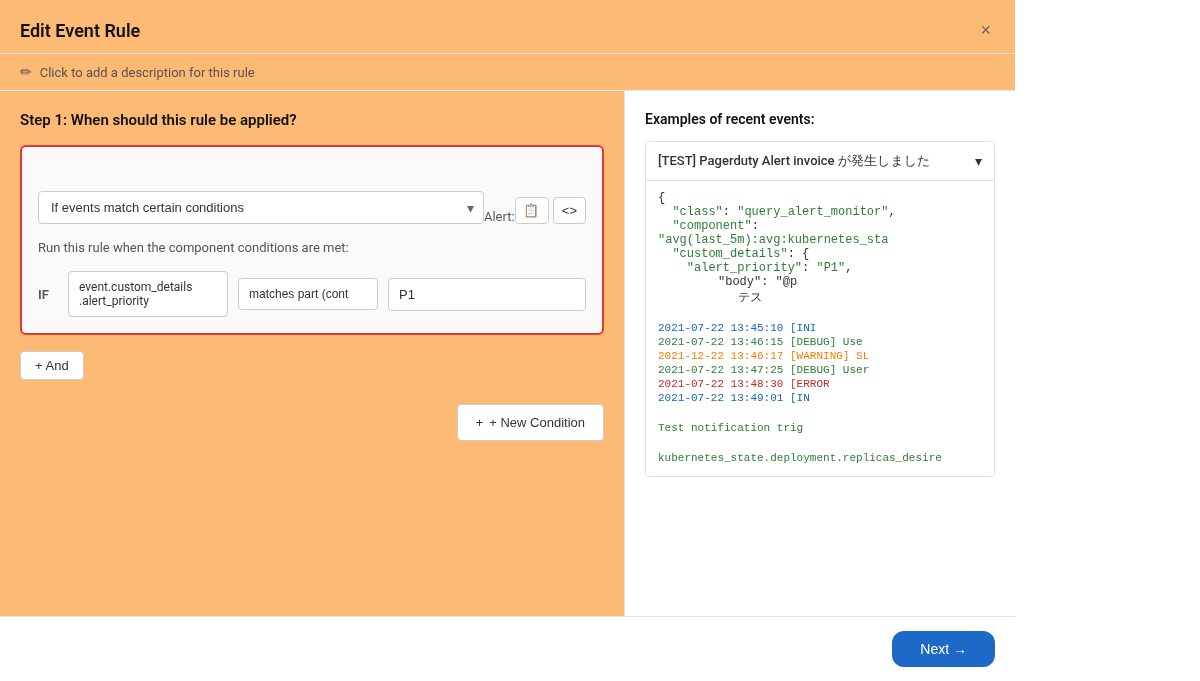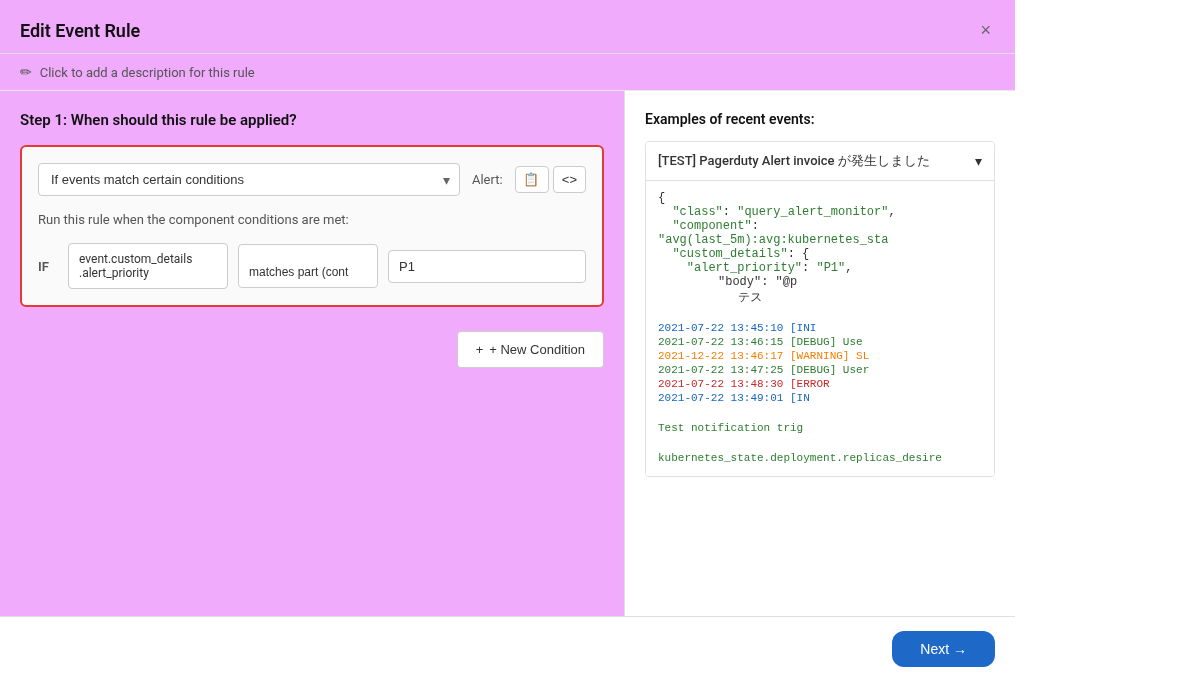--- a/index.html
+++ b/index.html
@@ -8,21 +8,21 @@
       background: #fff;
       color: #333;
       font-size: 14px;
       width: 1200px;
       height: 681px;
       overflow: hidden;
     }
     .modal {
       width: 1015px;
       height: 681px;
-      background: #f0abfc;
+      background: #fdba74;
       display: flex;
       flex-direction: column;
       position: relative;
     }
     .modal-header {
       display: flex;
       align-items: center;
       justify-content: space-between;
       padding: 16px 20px 8px 20px;
       border-bottom: 1px solid #e0e0e0;
@@ -79,23 +79,23 @@
       color: #111;
     }
     .condition-box {
       border: 2px solid #e53935;
       border-radius: 6px;
       padding: 16px;
       background: #fafafa;
     }
     .condition-selector-row {
       display: flex;
-      align-items: center;
-      gap: 12px;
+      align-items: flex-end;
       margin-bottom: 16px;
+      margin-top: 28px;
     }
     .condition-select-wrapper {
       flex: 1;
       position: relative;
     }
     .condition-select {
       width: 100%;
       padding: 8px 36px 8px 12px;
       border: 1px solid #ccc;
       border-radius: 4px;
@@ -153,21 +153,21 @@
       background: #fff;
       padding: 8px 10px;
       font-size: 12px;
       color: #333;
       min-width: 160px;
     }
     .operator-select-wrapper {
       position: relative;
     }
     .operator-select {
-      padding: 20px 28px 8px 10px;
+      padding: 8px 28px 8px 10px;
       border: 1px solid #ccc;
       border-radius: 4px;
       background: #fff;
       font-size: 12px;
       appearance: none;
       cursor: pointer;
       color: #333;
     }
     .value-input {
       flex: 1;
@@ -325,20 +325,23 @@
           <div class="field-box">event.custom_details<br>.alert_priority</div>
           <div class="operator-select-wrapper">
             <select class="operator-select">
               <option>matches part (cont</option>
             </select>
           </div>
           <input class="value-input" type="text" value="P1" style="">
         </div>
       </div>
 
+      <div class="and-btn-row">
+        <button class="and-btn">+ And</button>
+      </div>
 
       <div class="new-condition-row">
         <button class="new-condition-btn">
           <span>+</span>
           <span>+ New Condition</span>
         </button>
       </div>
     </div>
 
     <div class="right-panel">

